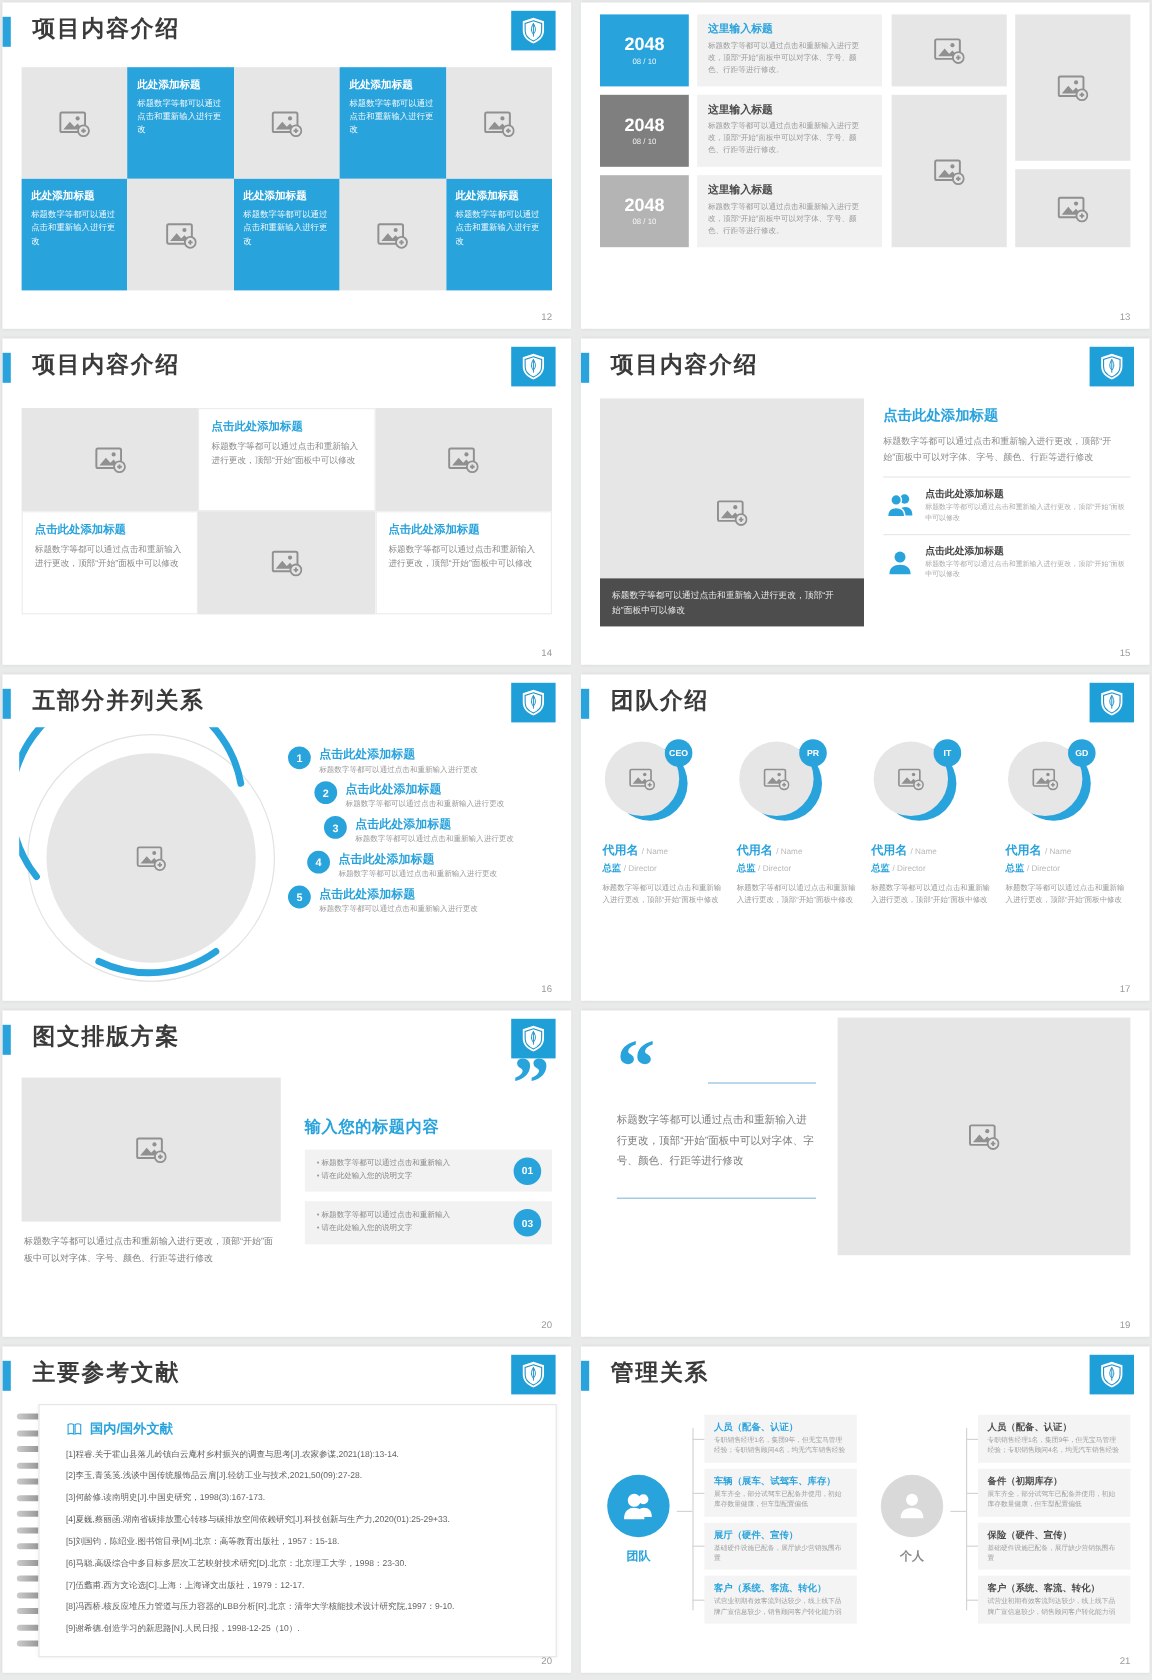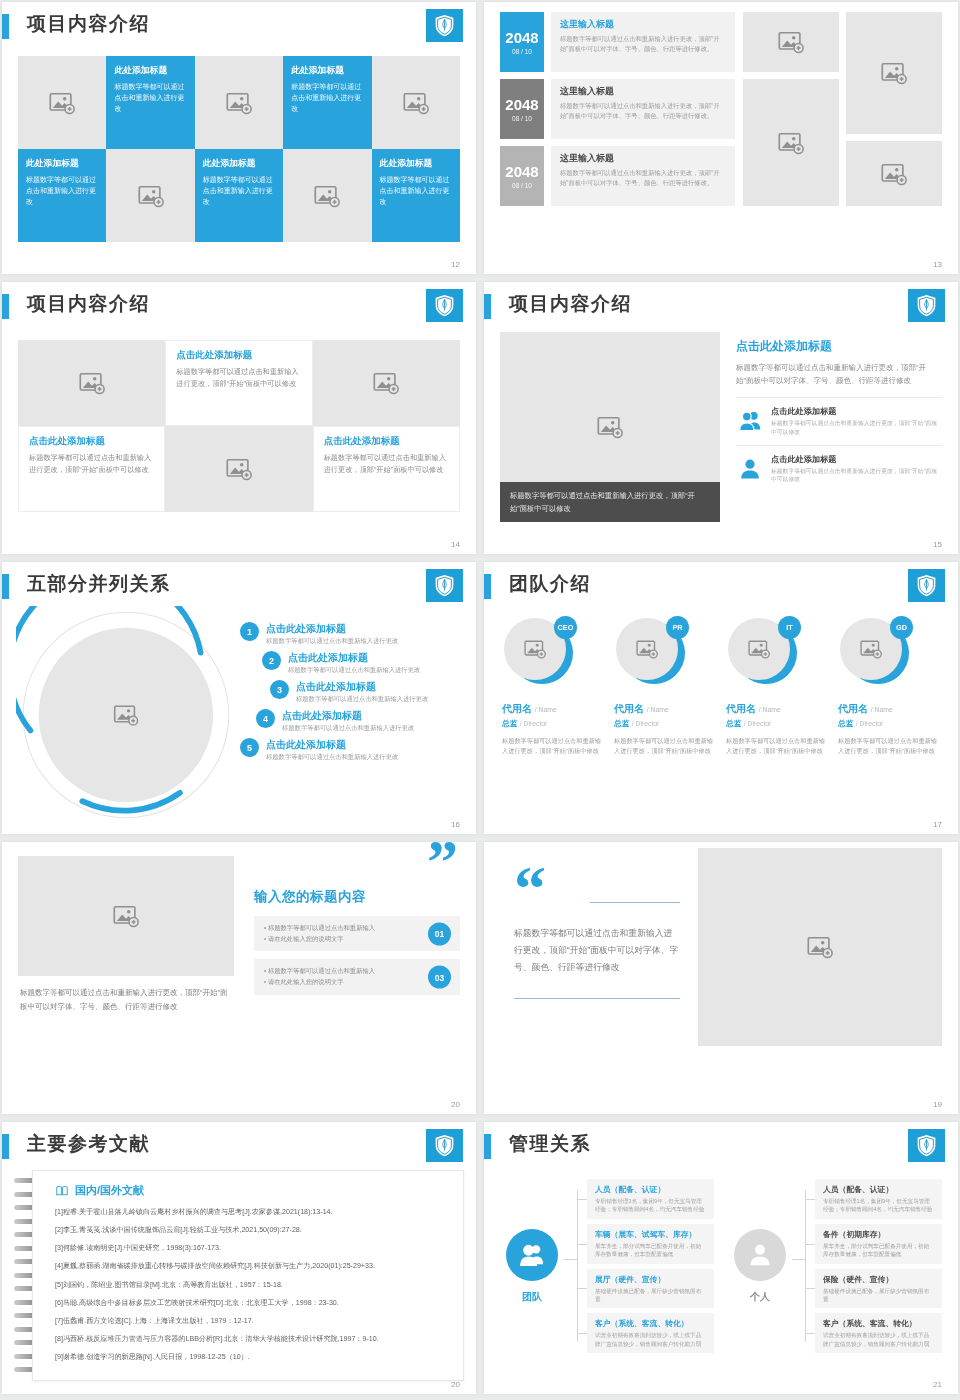--- a/index.html
+++ b/index.html
@@ -18,21 +18,21 @@
   .imgbox .ic{width:26px;height:26px;}
   
   .s12-grid{display:grid;grid-template-columns:repeat(5,1fr);grid-auto-rows:93px;margin:12px 16px 0;}
   .s12-txt{background:#29A3DC;color:#fff;padding:9px 8px;box-sizing:border-box;}
   .s12-txt h4{margin:0 0 4px;font-size:8.8px;}
   .s12-txt p{margin:0;font-size:7px;line-height:1.6;color:rgba(255,255,255,.93);}
   
   .s13{display:flex;gap:8px;margin:10px 16px 0;}
   .s13-left{flex:1;display:flex;flex-direction:column;gap:7px;}
   .s13-row{display:flex;gap:7px;height:60px;}
-  .s13-year{width:44px;display:flex;flex-direction:column;align-items:center;justify-content:center;color:#fff;flex:none;}
+  .s13-year{width:74px;display:flex;flex-direction:column;align-items:center;justify-content:center;color:#fff;flex:none;}
   .s13-year .yr{font-size:15px;font-weight:bold;}
   .s13-year .dt{font-size:6.5px;margin-top:2px;opacity:.9;}
   .y-blue{background:#29A3DC;} .y-gray{background:#7F7F7F;} .y-light{background:#B4B4B4;}
   .s13-card{flex:1;background:#F1F1F1;padding:6px 9px;box-sizing:border-box;}
   .s13-card h4{margin:0 0 3px;font-size:9px;color:#4a4a4a;}
   .s13-card h4.blue{color:#29A3DC;}
   .s13-card p{margin:0;font-size:6.3px;line-height:1.55;color:#9a9a9a;}
   .s13-right{display:flex;gap:7px;flex:none;}
   .s13-col{display:flex;flex-direction:column;gap:7px;width:96px;}
   
@@ -494,20 +494,29 @@
           </div>
         <div class="nm"><span>代用名</span> <small>/ Name</small></div>
         <div class="rl"><span>总监</span> <small>/ Director</small></div>
         <p>标题数字等都可以通过点击和重新输入进行更改，顶部“开始”面板中修改</p>
       </div>
     </div>
     <span class="pagenum">17</span>
   </section>
 
   <section class="slide">
+    <div class="sl-head">
+      <span class="accent-bar"></span>
+      <h2 class="sl-title">图文排版方案</h2>
+      <span class="logo">
+          <svg viewBox="0 0 24 24">
+            <use href="#d-shield"></use>
+          </svg>
+        </span>
+    </div>
     <div class="s18">
       <div class="s18-left">
         <div class="imgbox ph">
             <svg class="ic" viewBox="0 0 24 24">
               <use href="#d-img"></use>
             </svg>
           </div>
         <p class="cap">标题数字等都可以通过点击和重新输入进行更改，顶部“开始”面板中可以对字体、字号、颜色、行距等进行修改</p>
       </div>
       <div class="s18-right">

